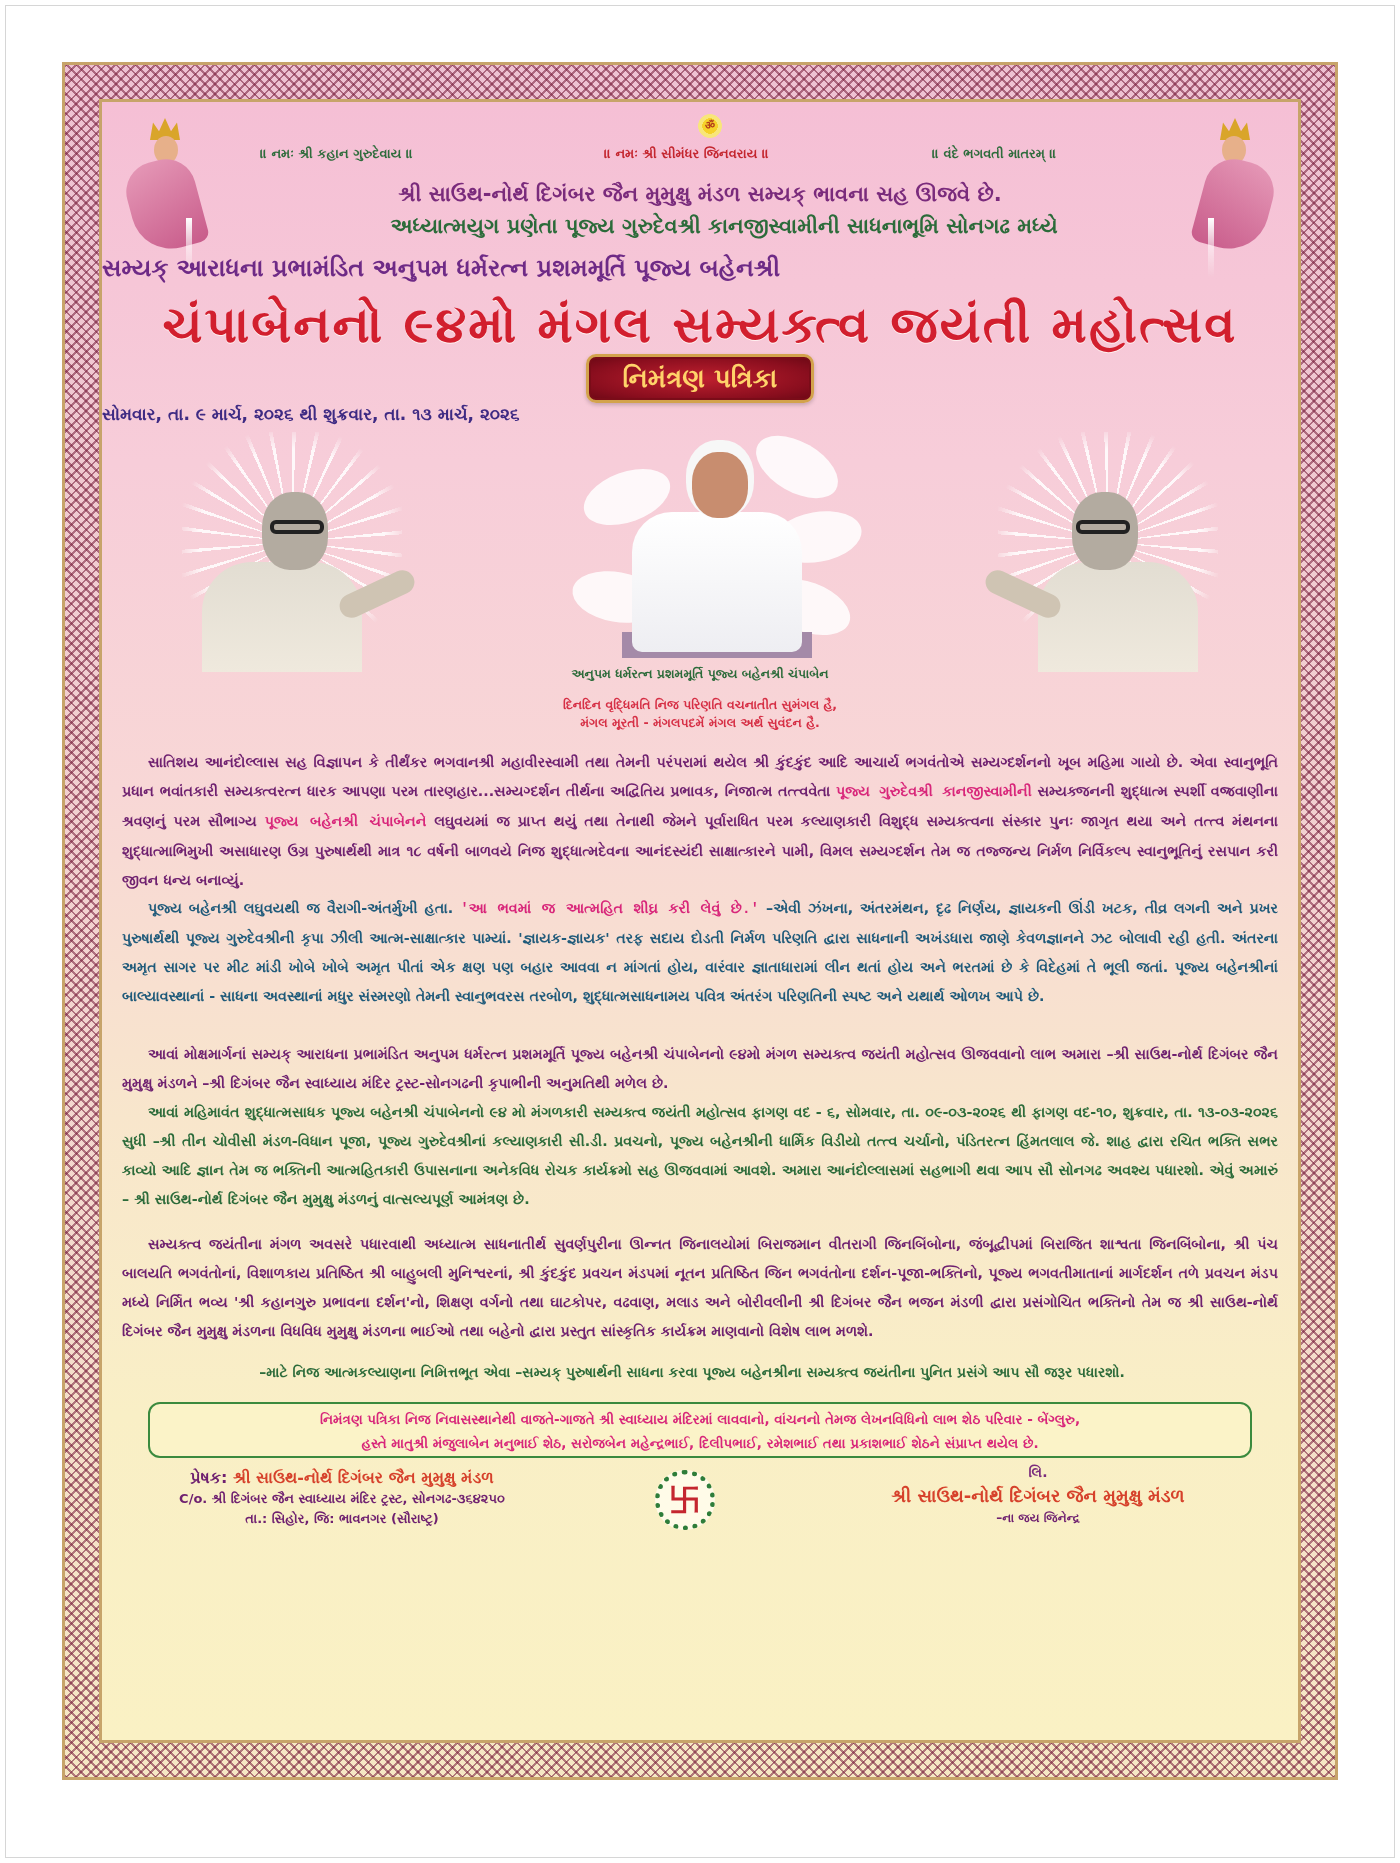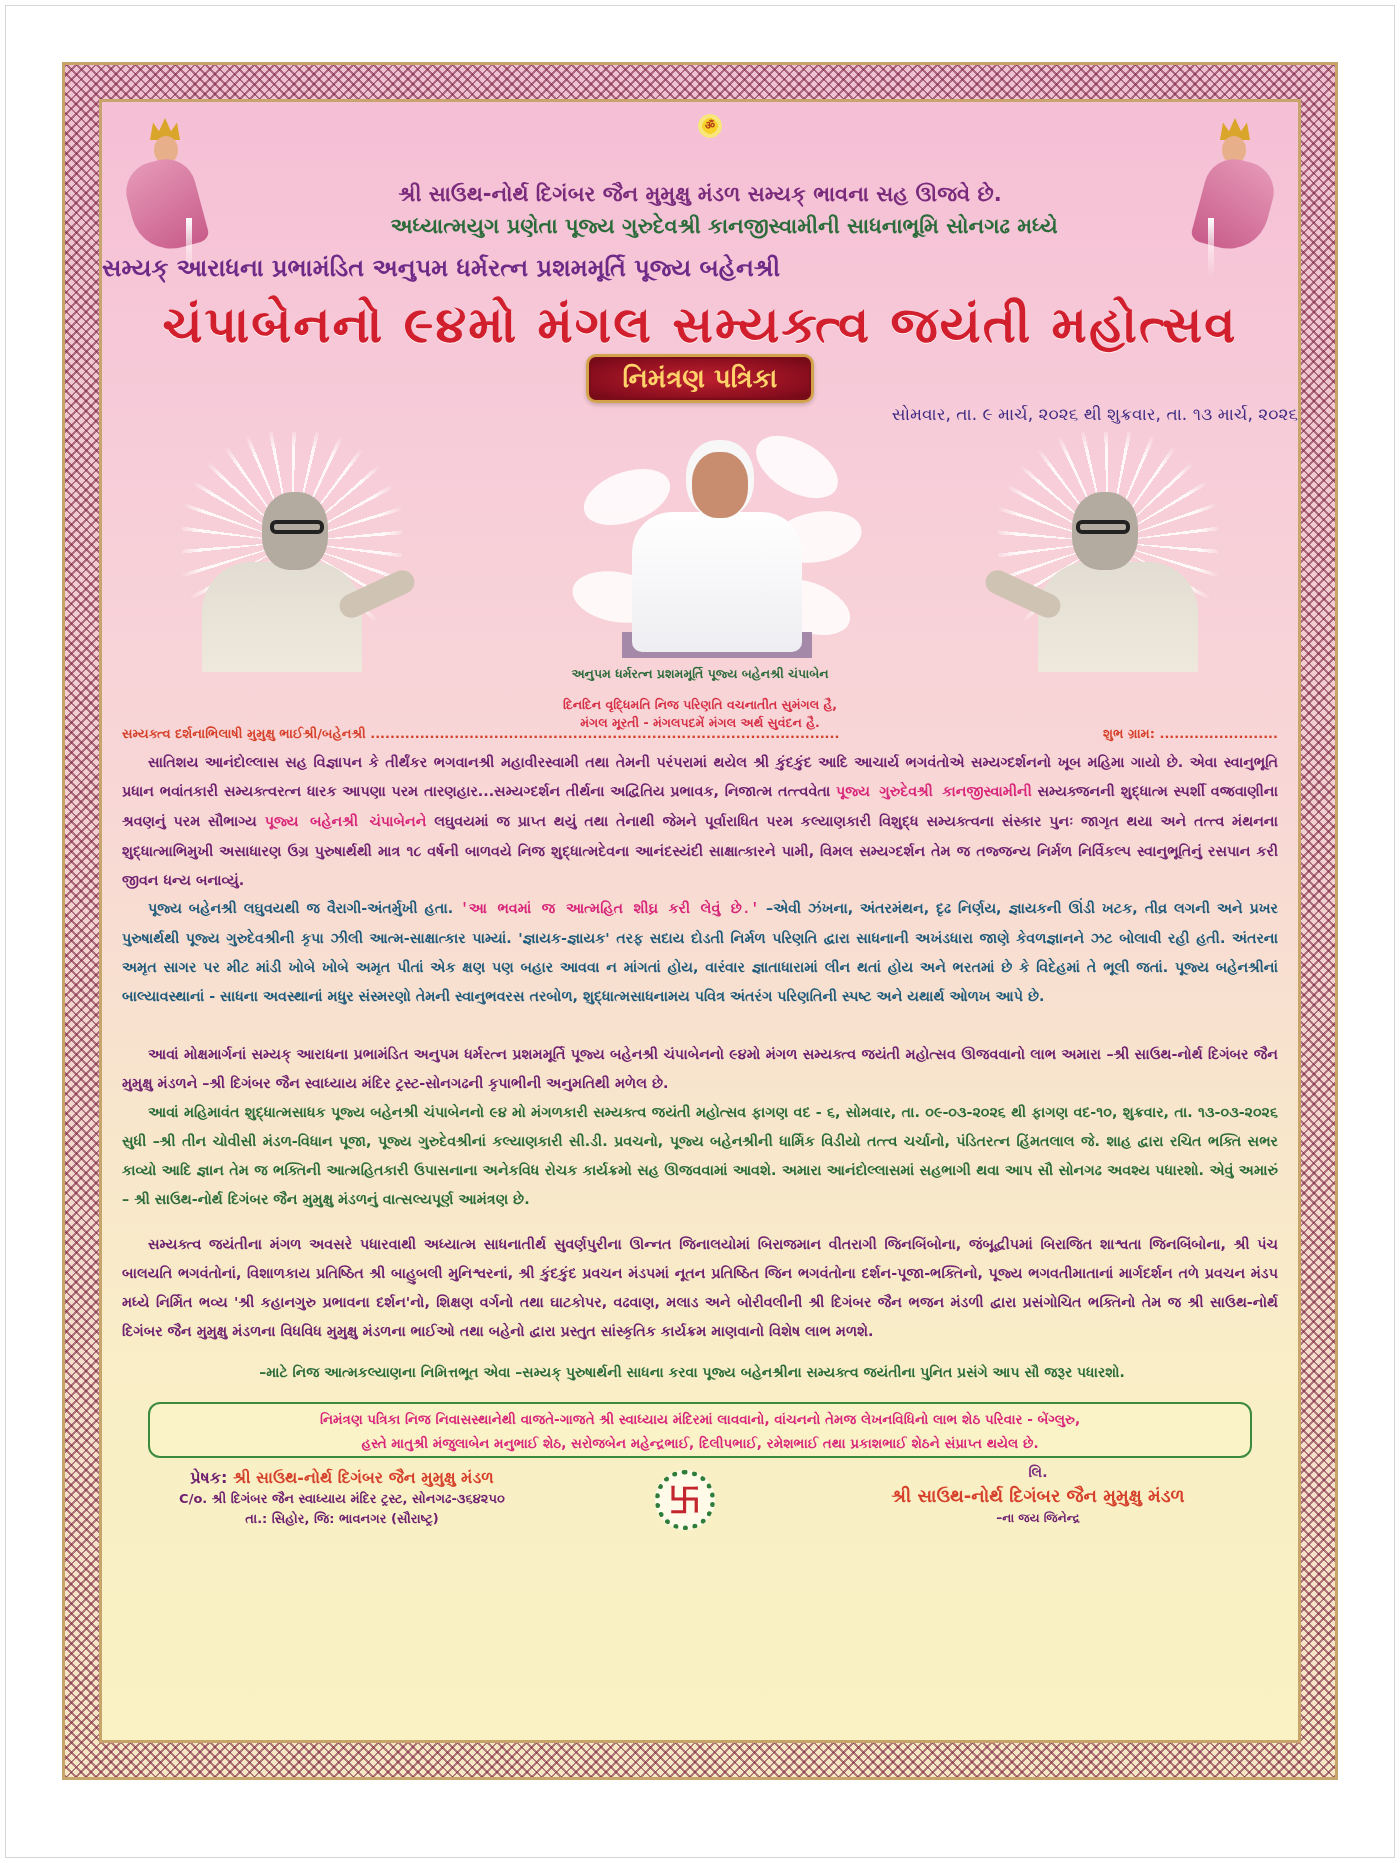--- a/index.html
+++ b/index.html
@@ -46,21 +46,21 @@
   .line3 { position: absolute; top: 152px; left: 0; right: 0; color: #6e2a86; font-size: 24px; font-weight: bold; }
   .title { position: absolute; top: 194px; left: 0; right: 0; text-align: center; color: #d21f2e; font-size: 50px; font-weight: bold; letter-spacing: 2px;
     text-shadow: 0 1px 0 #fff0f0; }
   .badge-wrap { position: absolute; top: 252px; left: 0; right: 0; text-align: center; }
   .badge {
     display: inline-block; padding: 6px 34px; font-size: 26px; font-weight: bold; color: #ffd36a;
     background: radial-gradient(ellipse at center, #c0202f 0%, #8a0e1e 70%, #6b0815 100%);
     border: 3px solid #d3a34c; border-radius: 10px;
     box-shadow: 0 0 0 2px #7a0c18 inset, 0 2px 4px rgba(0,0,0,0.2);
   }
-  .dates { position: absolute; top: 302px; left: 0; right: 0; text-align: right; color: #3e2a83; font-size: 17px; font-weight: normal; padding-left: 16px; }
+  .dates { position: absolute; top: 302px; left: 0; right: 0; text-align: left; color: #3e2a83; font-size: 17px; font-weight: bold; }
 
   
   .angel { position: absolute; top: 16px; width: 110px; height: 150px; }
   .angel.left { left: 8px; }
   .angel.right { right: 8px; transform: scaleX(-1); }
   .angel .crown { position: absolute; left: 40px; top: 0; width: 30px; height: 22px; background: #d9a52a; clip-path: polygon(0 100%, 10% 20%, 30% 60%, 50% 0, 70% 60%, 90% 20%, 100% 100%); }
   .angel .head { position: absolute; left: 44px; top: 18px; width: 24px; height: 28px; background: #e7b08a; border-radius: 50%; }
   .angel .body { position: absolute; left: 20px; top: 42px; width: 70px; height: 90px; background: linear-gradient(160deg, #e69ab8 0%, #c85b8a 100%); border-radius: 30px 30px 10px 40px; transform: rotate(-15deg); }
   .angel .stream { position: absolute; left: 76px; top: 100px; width: 6px; height: 60px; background: linear-gradient(180deg, #fff, rgba(255,255,255,0)); }
 
@@ -139,20 +139,25 @@
     </div>
     <div class="angel right">
       <div class="crown"></div>
       <div class="head"></div>
       <div class="body"></div>
       <div class="stream"></div>
     </div>
 
     <div class="om">ॐ</div>
 
+    <div class="invocations">
+      <span class="inv l">॥ નમઃ શ્રી કહાન ગુરુદેવાય ॥</span>
+      <span class="inv c">॥ નમઃ શ્રી સીમંધર જિનવરાય ॥</span>
+      <span class="inv r">॥ વંદે ભગવતી માતરમ્ ॥</span>
+    </div>
 
     <div class="line1">શ્રી સાઉથ-નોર્થ દિગંબર જૈન મુમુક્ષુ મંડળ સમ્યક્ ભાવના સહ ઊજવે છે.</div>
     <div class="line2">અધ્યાત્મયુગ પ્રણેતા પૂજ્ય ગુરુદેવશ્રી કાનજીસ્વામીની સાધનાભૂમિ સોનગઢ મધ્યે</div>
     <div class="line3">સમ્યક્ આરાધના પ્રભામંડિત અનુપમ ધર્મરત્ન પ્રશમમૂર્તિ પૂજ્ય બહેનશ્રી</div>
     <div class="title">ચંપાબેનનો ૯૪મો મંગલ સમ્યક્ત્વ જયંતી મહોત્સવ</div>
     <div class="badge-wrap">
       <span class="badge">નિમંત્રણ પત્રિકા</span>
     </div>
     <div class="dates">સોમવાર, તા. ૯ માર્ચ, ૨૦૨૬ થી શુક્રવાર, તા. ૧૩ માર્ચ, ૨૦૨૬</div>
 
@@ -182,24 +187,20 @@
       <div class="gd-glasses"></div>
       <div class="gd-hand"></div>
     </div>
 
     <div class="caption">
       <div class="c1">અનુપમ ધર્મરત્ન પ્રશમમૂર્તિ પૂજ્ય બહેનશ્રી ચંપાબેન</div>
       <div class="c2">દિનદિન વૃદ્ધિમતિ નિજ પરિણતિ વચનાતીત સુમંગલ હૈ,</div>
       <div class="c3">મંગલ મૂરતી - મંગલપદમેં મંગલ અર્થ સુવંદન હૈ.</div>
     </div>
 
-    <div class="addressee">
-      <span>સમ્યક્ત્વ દર્શનાભિલાષી મુમુક્ષુ ભાઈશ્રી/બહેનશ્રી ...............................................................................................</span>
-      <span>શુભ ગ્રામ: ........................</span>
-    </div>
 
     <div class="para p1">
       <span class="indent"></span><span>સાતિશય આનંદોલ્લાસ સહ વિજ્ઞાપન કે તીર્થંકર ભગવાનશ્રી મહાવીરસ્વામી તથા તેમની પરંપરામાં થયેલ શ્રી કુંદકુંદ આદિ આચાર્ય ભગવંતોએ સમ્યગ્દર્શનનો ખૂબ મહિમા ગાયો છે. એવા સ્વાનુભૂતિ પ્રધાન ભવાંતકારી સમ્યક્ત્વરત્ન ધારક આપણા પરમ તારણહાર...સમ્યગ્દર્શન તીર્થના અદ્વિતિય પ્રભાવક, નિજાત્મ તત્ત્વવેતા </span><span class="hl-pink">પૂજ્ય ગુરુદેવશ્રી કાનજીસ્વામીની</span><span> સમ્યક્જનની શુદ્ધાત્મ સ્પર્શી વજ્રવાણીના શ્રવણનું પરમ સૌભાગ્ય </span><span class="hl-pink">પૂજ્ય બહેનશ્રી ચંપાબેનને</span><span> લઘુવયમાં જ પ્રાપ્ત થયું તથા તેનાથી જેમને પૂર્વારાધિત પરમ કલ્યાણકારી વિશુદ્ધ સમ્યક્ત્વના સંસ્કાર પુનઃ જાગૃત થયા અને તત્ત્વ મંથનના શુદ્ધાત્માભિમુખી અસાધારણ ઉગ્ર પુરુષાર્થથી માત્ર ૧૮ વર્ષની બાળવયે નિજ શુદ્ધાત્મદેવના આનંદસ્યંદી સાક્ષાત્કારને પામી, વિમલ સમ્યગ્દર્શન તેમ જ તજ્જન્ય નિર્મળ નિર્વિકલ્પ સ્વાનુભૂતિનું રસપાન કરી જીવન ધન્ય બનાવ્યું.</span>
     </div>
 
     <div class="para p2">
       <span class="indent"></span><span>પૂજ્ય બહેનશ્રી લઘુવયથી જ વૈરાગી-અંતર્મુખી હતા. </span><span class="hl-pink">'આ ભવમાં જ આત્મહિત શીઘ્ર કરી લેવું છે.'</span><span> –એવી ઝંખના, અંતરમંથન, દૃઢ નિર્ણય, જ્ઞાયકની ઊંડી ખટક, તીવ્ર લગની અને પ્રખર પુરુષાર્થથી પૂજ્ય ગુરુદેવશ્રીની કૃપા ઝીલી આત્મ-સાક્ષાત્કાર પામ્યાં. 'જ્ઞાયક-જ્ઞાયક' તરફ સદાય દોડતી નિર્મળ પરિણતિ દ્વારા સાધનાની અખંડધારા જાણે કેવળજ્ઞાનને ઝટ બોલાવી રહી હતી. અંતરના અમૃત સાગર પર મીટ માંડી ખોબે ખોબે અમૃત પીતાં એક ક્ષણ પણ બહાર આવવા ન માંગતાં હોય, વારંવાર જ્ઞાતાધારામાં લીન થતાં હોય અને ભરતમાં છે કે વિદેહમાં તે ભૂલી જતાં. પૂજ્ય બહેનશ્રીનાં બાલ્યાવસ્થાનાં - સાધના અવસ્થાનાં મધુર સંસ્મરણો તેમની સ્વાનુભવરસ તરબોળ, શુદ્ધાત્મસાધનામય પવિત્ર અંતરંગ પરિણતિની સ્પષ્ટ અને યથાર્થ ઓળખ આપે છે.</span>
     </div>
 
     <div class="para p3">

